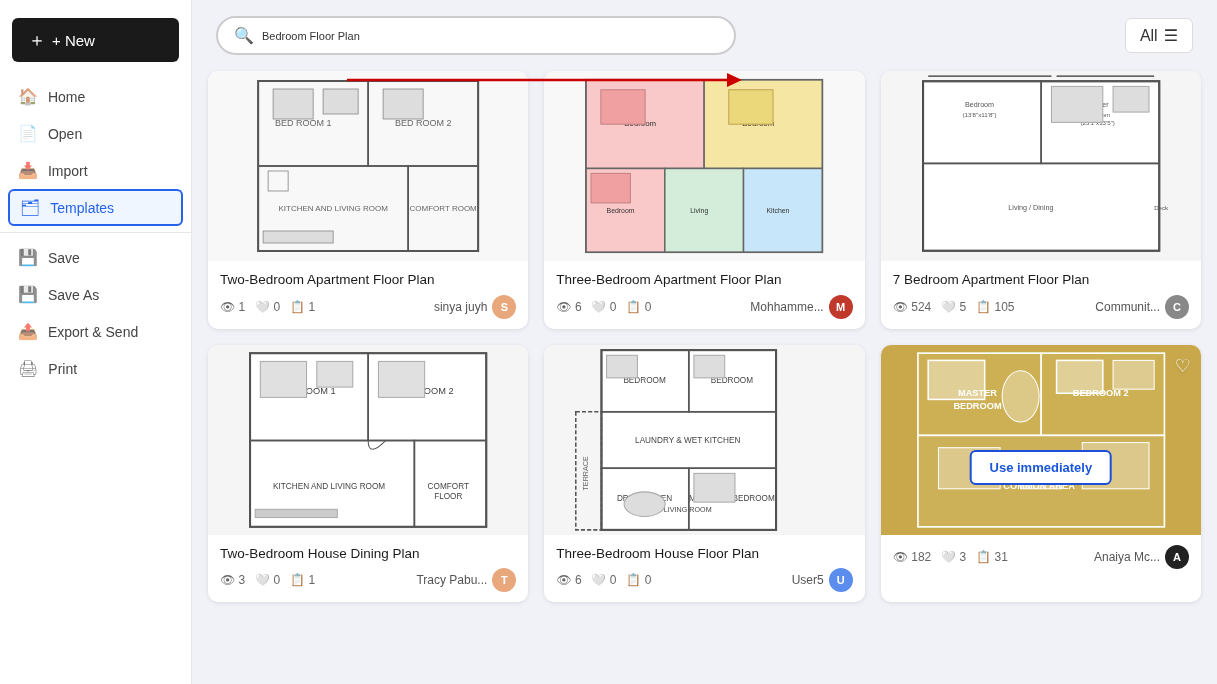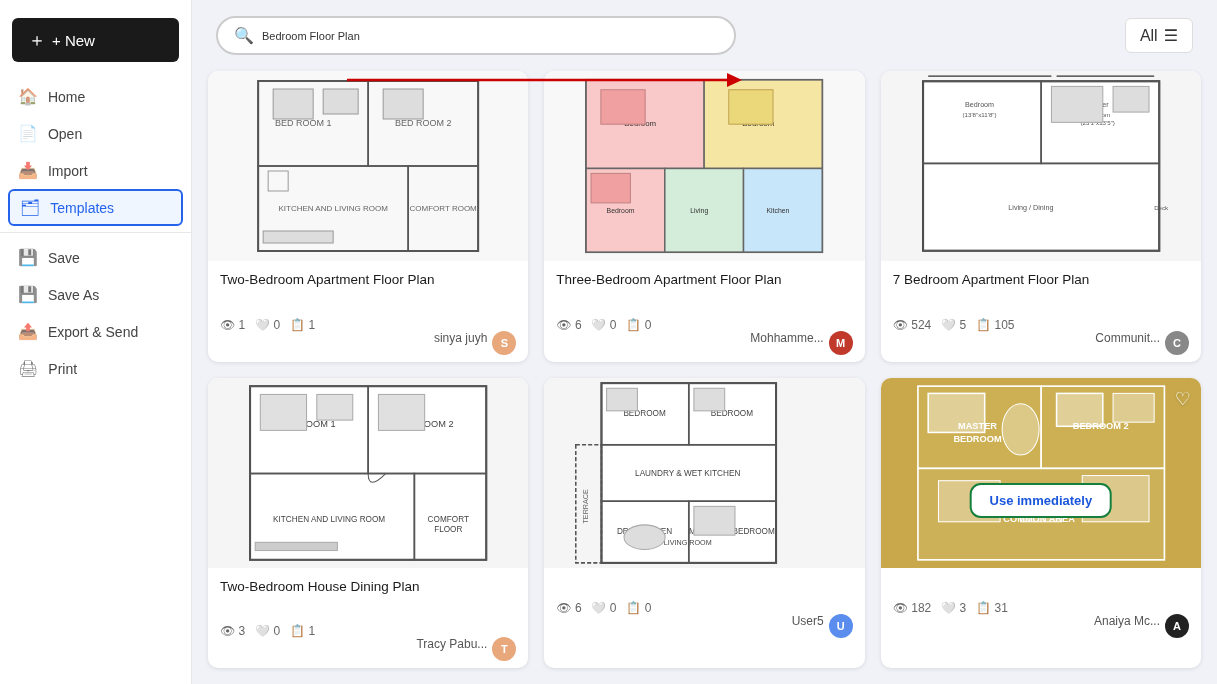--- a/index.html
+++ b/index.html
@@ -154,25 +154,24 @@
       color: #666;
     }
     .card-meta .meta-item {
       display: flex;
       align-items: center;
       gap: 3px;
     }
     .card-meta .author {
       margin-left: auto;
       display: flex;
-      align-items: flex-start;
+      align-items: center;
       gap: 5px;
       font-size: 12px;
       color: #555;
-      margin-top: 36px;
     }
     .avatar {
       width: 24px;
       height: 24px;
       border-radius: 50%;
       display: flex;
       align-items: center;
       justify-content: center;
       font-size: 11px;
       font-weight: 600;
@@ -181,22 +180,22 @@
     }
 
     
     .use-immediately-btn {
       position: absolute;
       bottom: 50px;
       left: 50%;
       transform: translateX(-50%);
       background: #fff;
       color: #1a56db;
-      border: 2px solid #15803d;
-      border-radius: 11px;
+      border: 2px solid #1d4ed8;
+      border-radius: 6px;
       padding: 8px 18px;
       font-size: 13px;
       font-weight: 600;
       cursor: pointer;
       white-space: nowrap;
       z-index: 5;
     }
 
     
     .heart-btn {
@@ -472,20 +471,21 @@
 
           <rect x="35" y="10" width="30" height="22" fill="#ddd" stroke="#aaa" stroke-width="1"></rect>
           <rect x="120" y="10" width="30" height="22" fill="#ddd" stroke="#aaa" stroke-width="1"></rect>
           <rect x="120" y="125" width="40" height="28" fill="#ddd" stroke="#aaa" stroke-width="1"></rect>
 
           <text x="114" y="163" font-size="7" fill="#444" text-anchor="middle">LIVING ROOM</text>
           <ellipse cx="72" cy="155" rx="20" ry="12" fill="#ddd" stroke="#aaa" stroke-width="1"></ellipse>
         </svg>
       </div>
       <div class="card-info">
+        <div class="card-title">Three-Bedroom House Floor Plan</div>
         <div class="card-meta">
           <span class="meta-item">👁 6</span>
           <span class="meta-item">🤍 0</span>
           <span class="meta-item">📋 0</span>
           <span class="author">
             User5
             <div class="avatar" style="background:#5b8dee;">U</div>
           </span>
         </div>
       </div>

